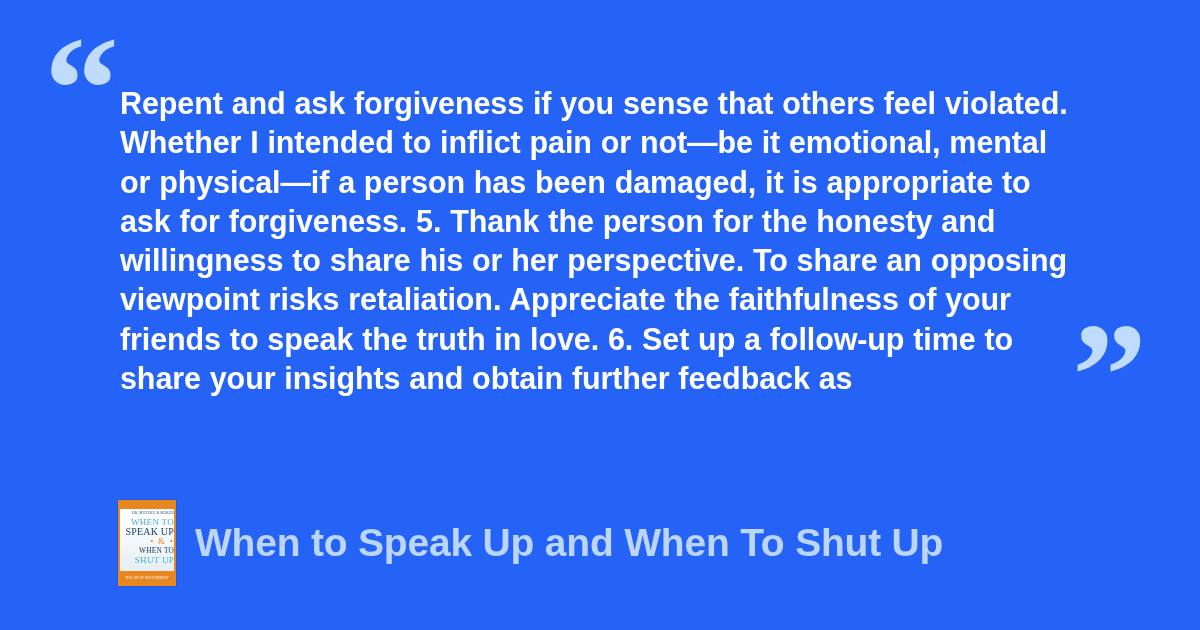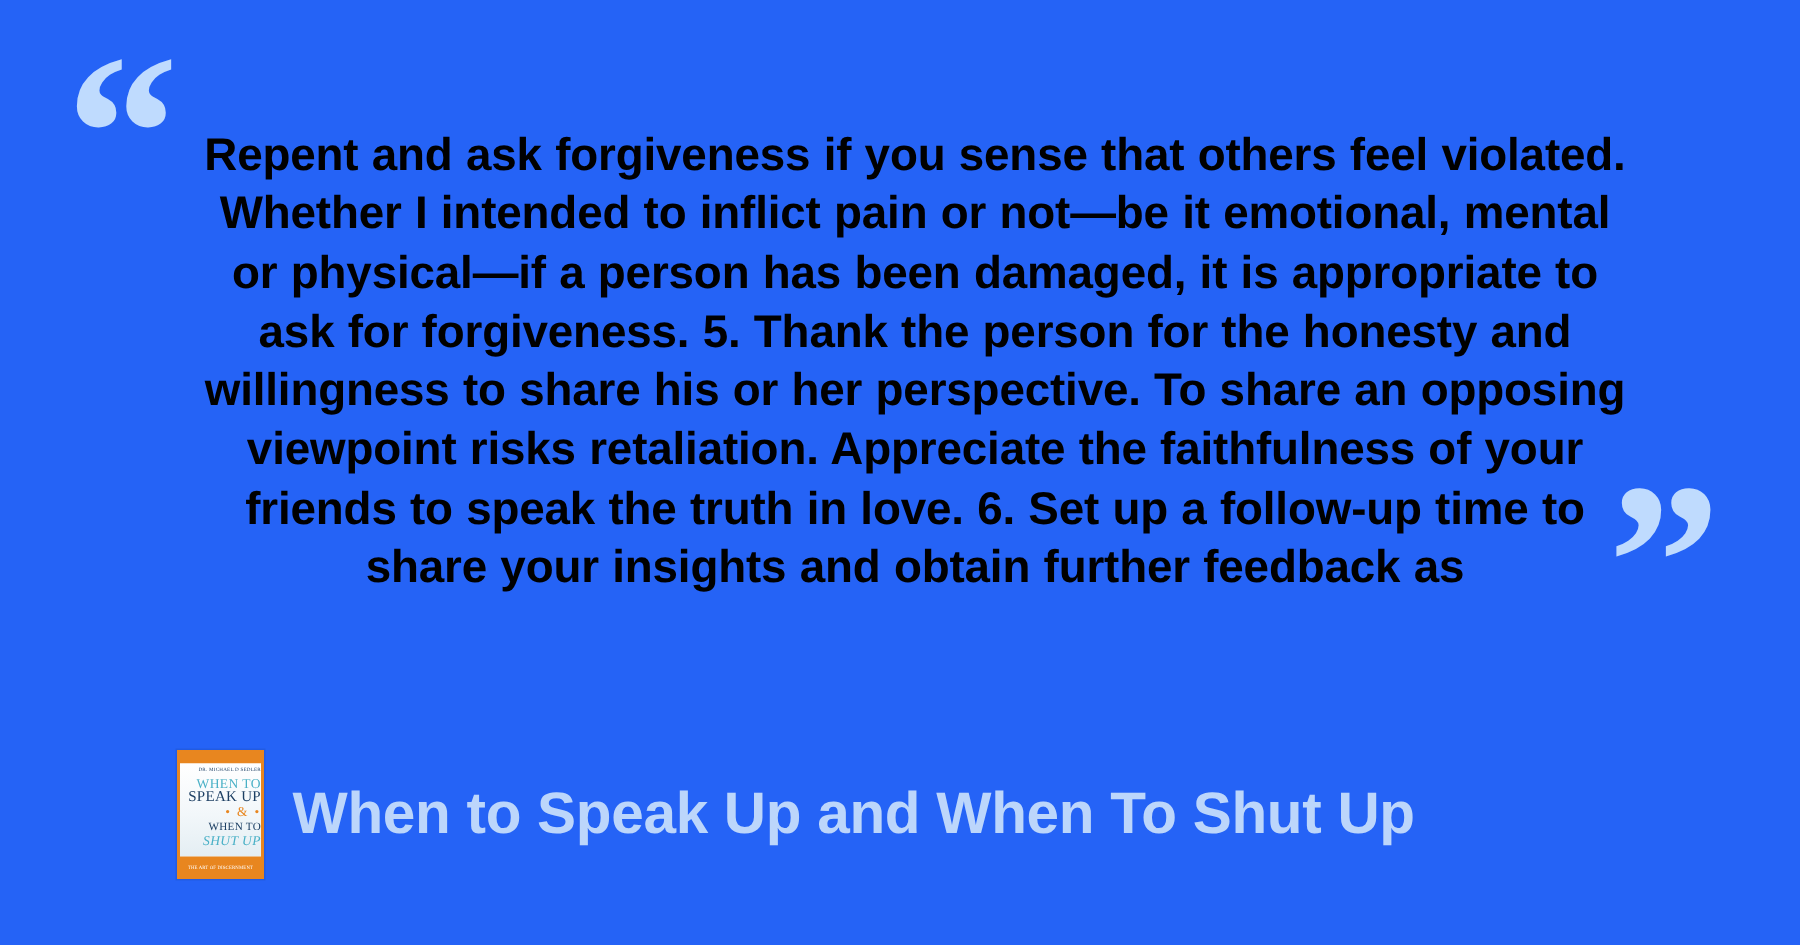--- a/index.html
+++ b/index.html
@@ -41,29 +41,28 @@
     top: 300px;
     font-size: 150px;
   }
 
   
   #quote-text {
     position: absolute;
     left: 120px;
     top: 84px;
     width: 960px;
-    text-align: center;
-    color: #000000;
+    text-align: left;
+    color: #ffffff;
     font-family: "Liberation Sans", sans-serif;
     font-weight: 700;
     font-size: 30.5px;
     line-height: 39.3px;
     letter-spacing: -0.1px;
     word-spacing: 0.5px;
-    margin-left: 10px;
   }
 
   
   #footer {
     position: absolute;
     left: 118px;
     top: 500px;
     display: flex;
     align-items: center;
     gap: 19px;
@@ -142,21 +141,20 @@
     color: #1d3f63;
     white-space: nowrap;
   }
   #book-cover .cover-l4 {
     font-family: "Liberation Serif", serif;
     font-size: 9px;
     line-height: 10px;
     letter-spacing: 0.3px;
     color: #49b0c6;
     white-space: nowrap;
-    font-style: italic;
   }
   #book-cover .cover-bottomband {
     width: 100%;
     height: 13px;
     background: #e8861f;
     flex: 0 0 auto;
     display: flex;
     align-items: center;
     justify-content: center;
   }

